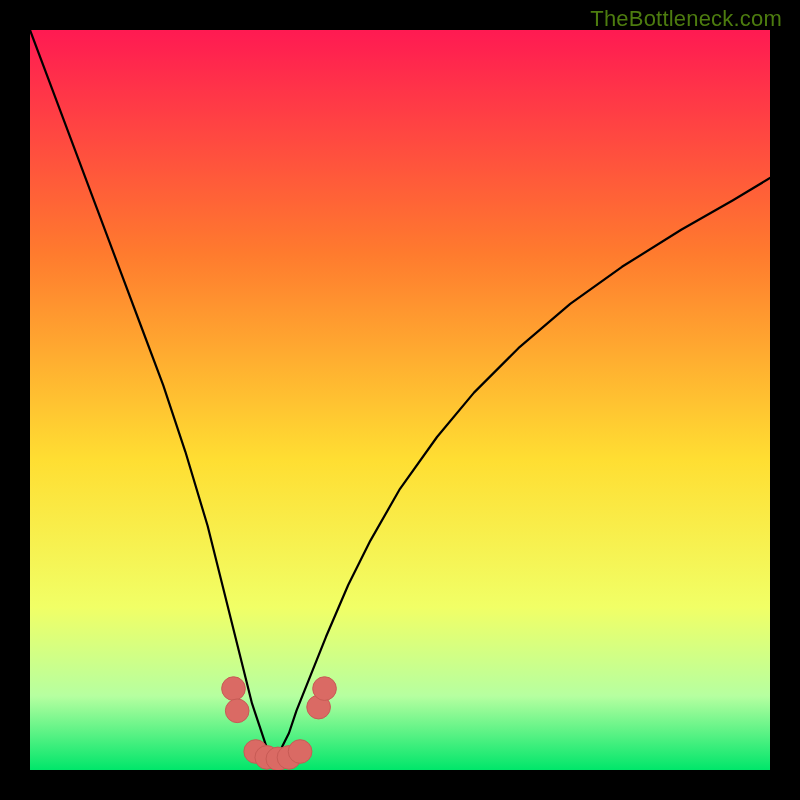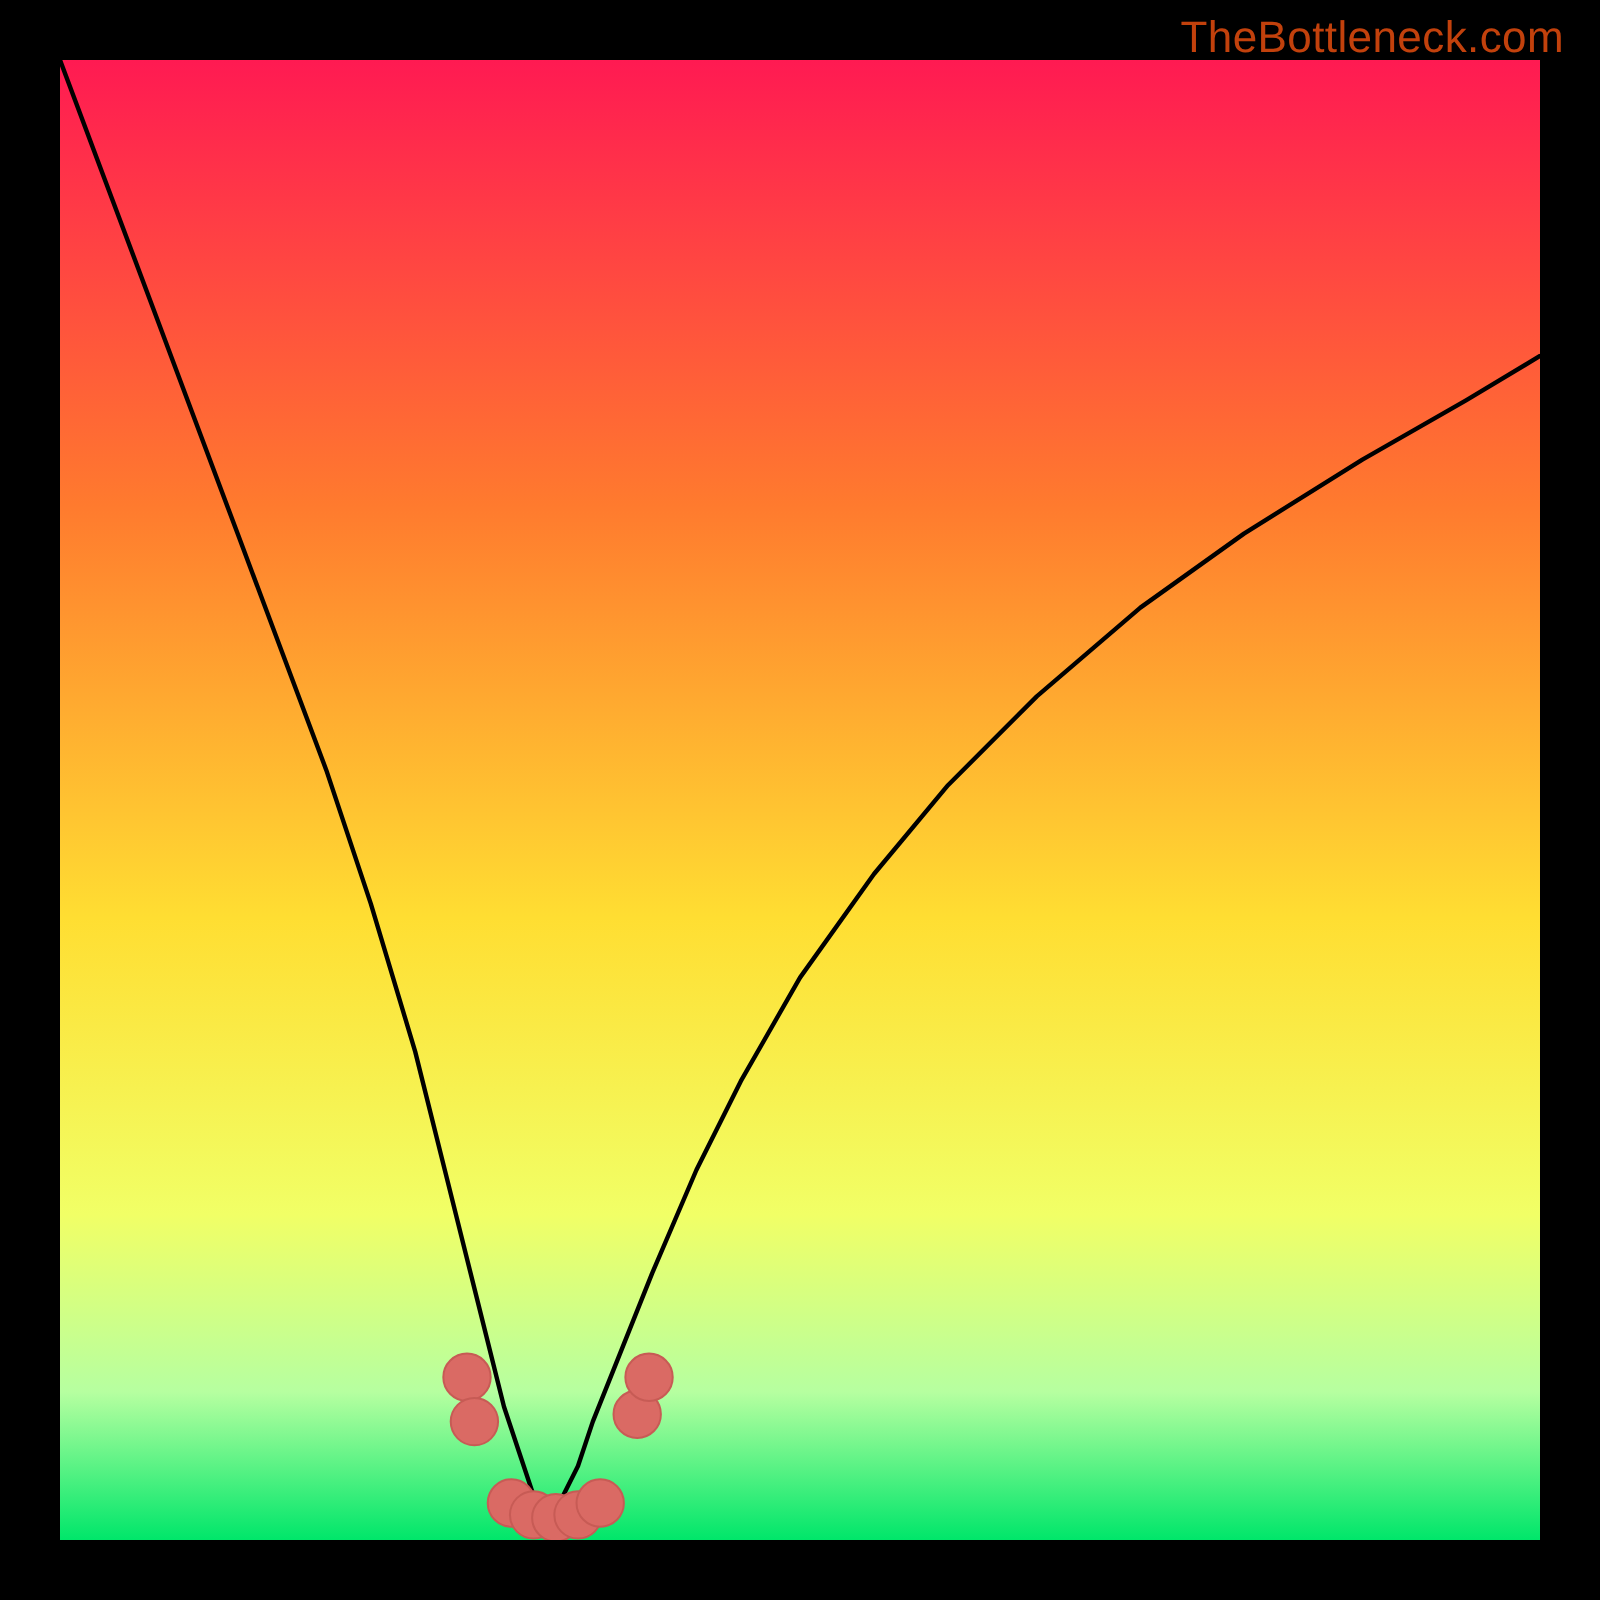--- a/index.html
+++ b/index.html
@@ -25,21 +25,21 @@
     width: 740px;
     height: 740px;
   }
   .watermark {
     position: absolute;
     top: 6px;
     right: 18px;
     font-family: Arial, Helvetica, sans-serif;
     font-size: 22px;
     font-weight: 500;
-    color: #c2410c;
+    color: #4d7c0f;
     letter-spacing: 0.2px;
   }
   svg { display: block; }
 </style>
 </head>
 <body>
 
 <div class="frame">
   <div class="plot">
     <svg id="chart-svg" width="740" height="740" viewBox="0 0 740 740">

